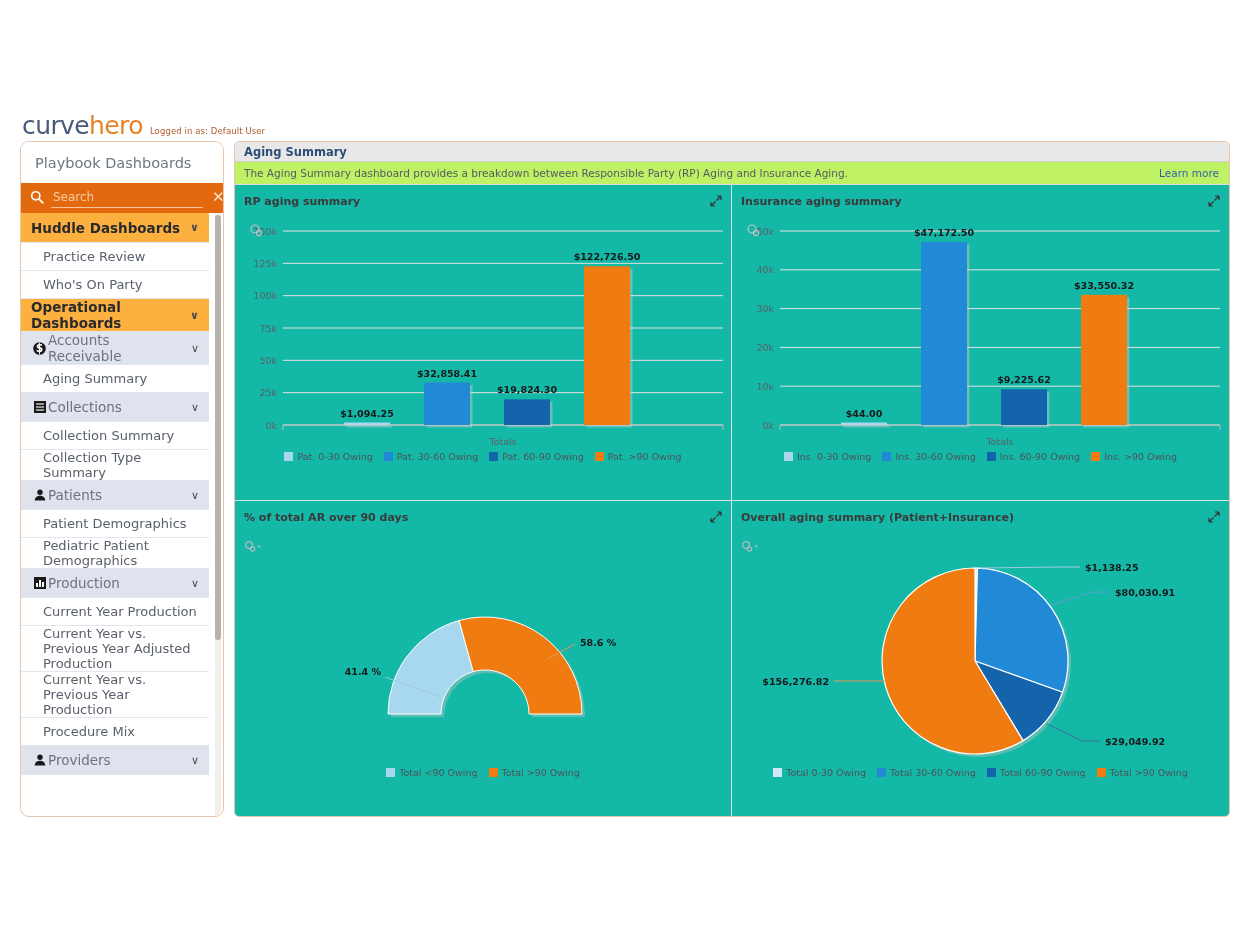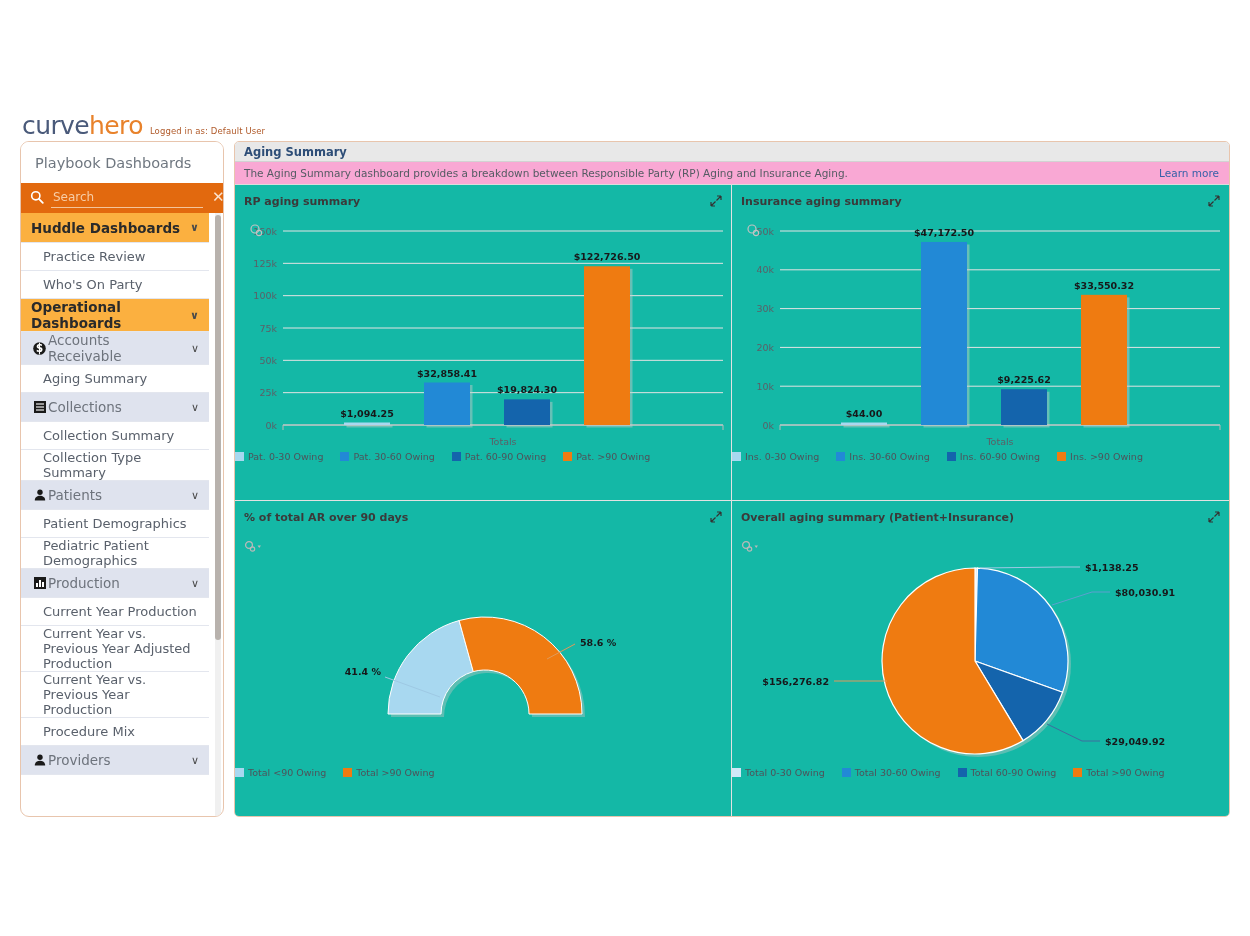--- a/index.html
+++ b/index.html
@@ -117,21 +117,21 @@
     overflow: hidden;
   }
   .main-title {
     height: 20px; background: #e8e8e8;
     border-bottom: 1px solid #d2d2d2;
     display: flex; align-items: center;
     padding-left: 9px;
     font-size: 11.5px; font-weight: bold; color: #2d4d77;
   }
   .main-desc {
-    height: 23px; background: #f9a8d4;
+    height: 23px; background: #bef264;
     border-bottom: 1px solid #dcdcdc;
     display: flex; align-items: center; justify-content: space-between;
     padding: 0 10px 0 9px;
     font-size: 10.5px; color: #555b63;
   }
   .learn-more { color: #3761a8; font-size: 10.5px; cursor: pointer; }
   .grid {
     display: grid;
     grid-template-columns: 497px 497px;
     grid-template-rows: 316px 316px;
@@ -147,22 +147,22 @@
   .panel:nth-child(3), .panel:nth-child(4) { border-bottom: none; }
   .panel-head {
     display: flex; align-items: center; justify-content: space-between;
     padding: 7px 9px 2px 9px;
   }
   .panel-title { font-size: 11px; font-weight: bold; color: #3a3a3a; }
   .expand-ico { cursor: pointer; }
   .chart-area { position: relative; width: 100%; height: 255px; }
   .legend {
     position: absolute; left: 0; bottom: 6px; width: 100%;
-    display: flex; align-items: center; 
-    gap: 17px;
+    display: flex; align-items: center; justify-content: center;
+    gap: 11px;
   }
   .leg-item { display: flex; align-items: center; gap: 4px; }
   .leg-swatch { width: 9px; height: 9px; display: inline-block; }
   .leg-label { font-size: 9.5px; color: #4e535a; white-space: nowrap; }
   .axis-lbl { font-size: 9.5px; fill: #5b6067; }
   .val-lbl { font-size: 9.5px; font-weight: bold; fill: #17181a; }
   .gearmenu-bc { position: absolute; left: 8px; top: 38px; }
 </style>
 </head>
 <body>

